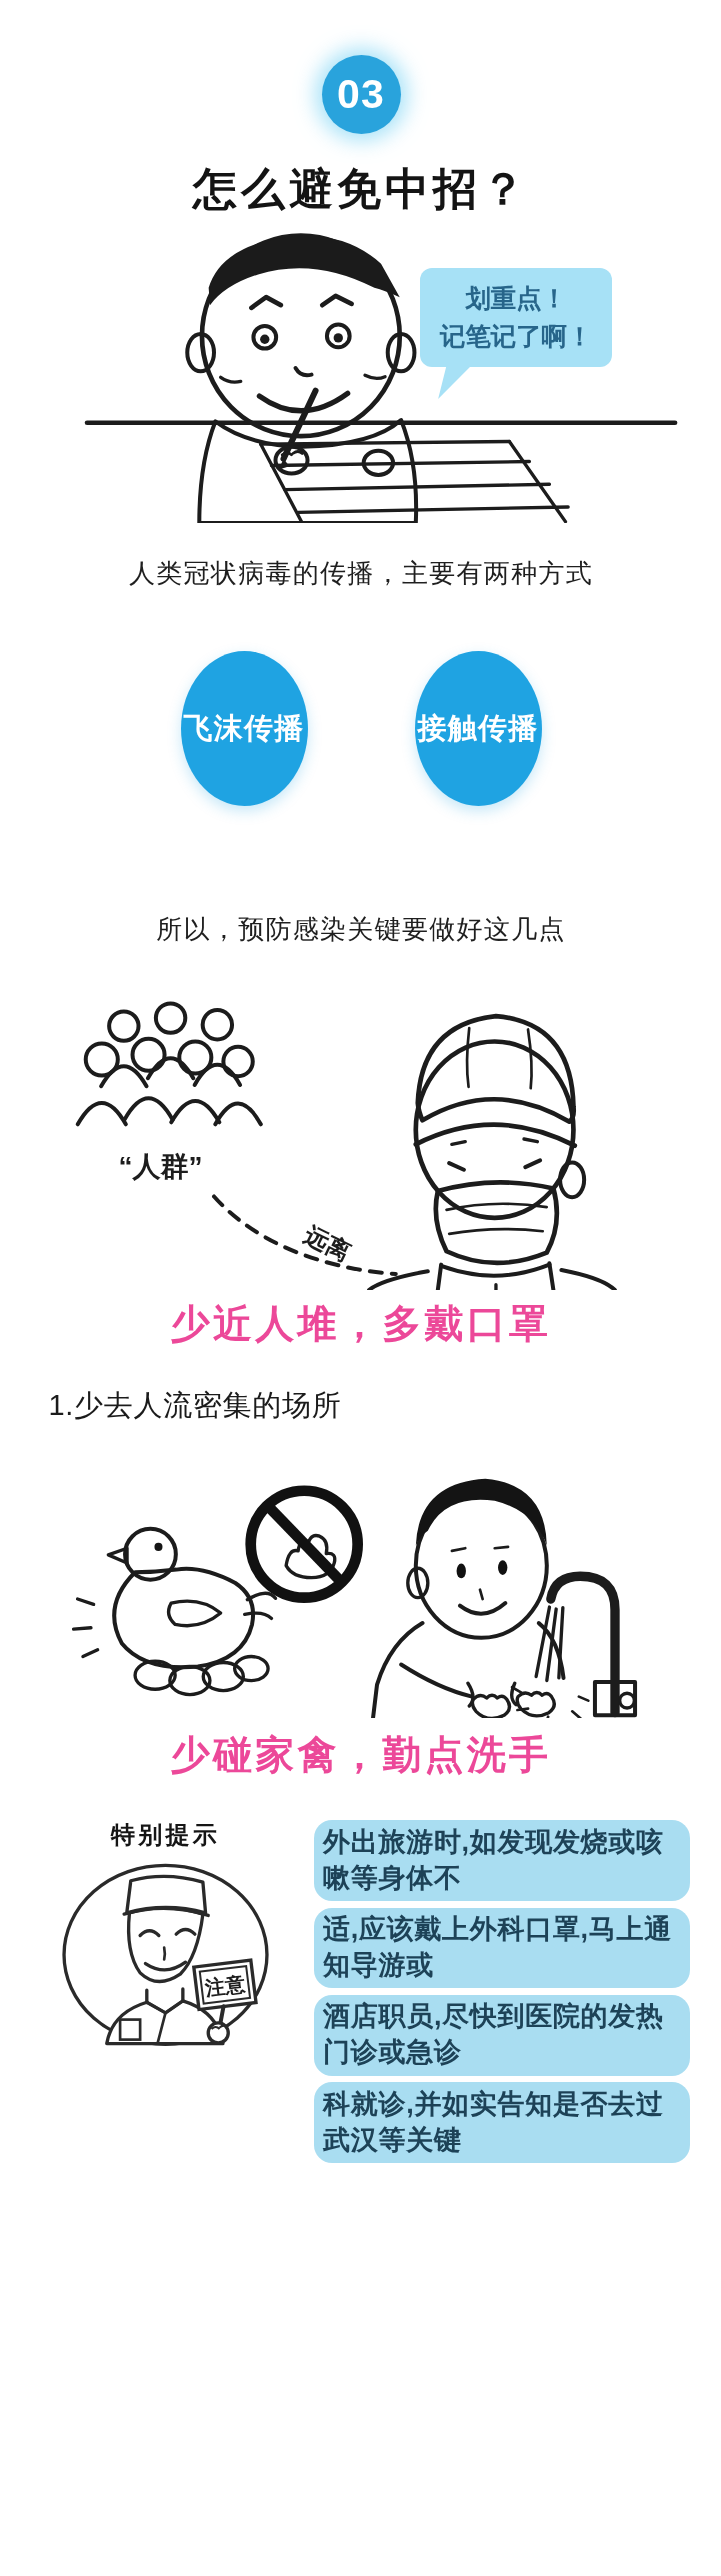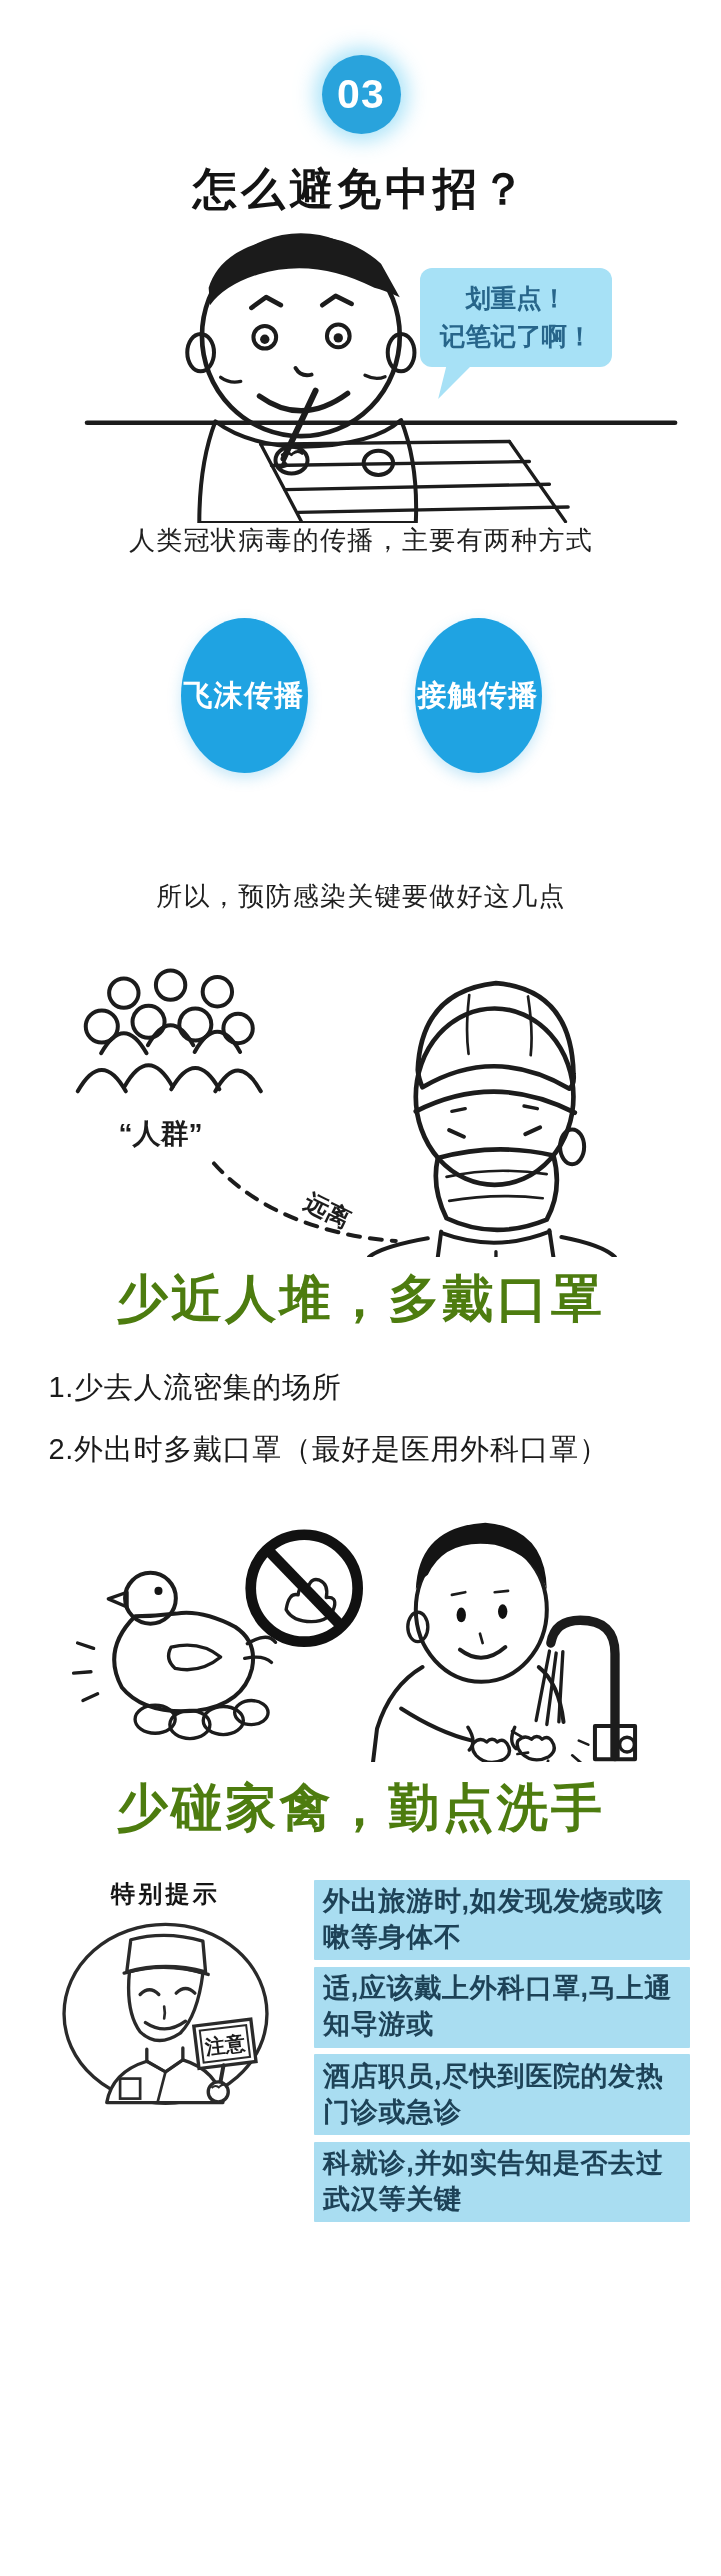--- a/index.html
+++ b/index.html
@@ -24,49 +24,49 @@
 
   
   .scene1{height:294px;margin-top:13.4px;}
   .bubble{position:absolute;left:420px;top:39px;width:179px;padding:10.7px 6.7px 12px;
           background:#a7e1f6;border-radius:12px;text-align:center;
           color:#27658a;font-size:25.4px;font-weight:700;line-height:1.5;}
   .bubble::after{content:"";position:absolute;left:23px;bottom:-32px;width:0;height:0;
           border-top:39px solid #a7e1f6;border-right:29px solid transparent;
           transform:skewX(-14deg);}
 
-  .intro,.lead{text-align:center;font-size:26px;font-weight:500;
+  .intro,.lead{margin-top:33px;text-align:center;font-size:26px;font-weight:500;
                color:#1f1f1f;letter-spacing:1.3px;}
   .lead{margin-top:106px;}
 
   
   .circles{margin-top:60px;display:flex;justify-content:center;gap:107px;}
   .t-circle{width:127px;height:155px;border-radius:50%;background:#1fa3e2;
             display:flex;align-items:center;justify-content:center;
             box-shadow:0 5.3px 13.4px rgba(31,163,226,.25);}
   .t-circle span{color:#ffffff;font-size:29px;font-weight:800;letter-spacing:1.3px;}
 
   .scene2{height:314px;margin-top:29px;}
   .scene3{height:254px;margin-top:37px;}
 
-  .sec-title{margin-top:9.4px;text-align:center;font-size:51px;font-weight:900;
-             color:#4d7c0f;letter-spacing:3.3px;line-height:1.25;}
+  .sec-title{margin-top:9.4px;text-align:center;font-size:39px;font-weight:900;
+             color:#ec4899;letter-spacing:3.3px;line-height:1.25;}
   .sec-title.second{margin-top:13.4px;}
 
   .tips-list{width:625px;margin:35px auto 0;padding:0;list-style:none;}
   .tips-list li{font-size:29px;font-weight:500;color:#1b1b1b;line-height:1.5;
                 margin-bottom:18.7px;letter-spacing:0.7px;}
 
   
   .special{margin-top:39px;display:flex;align-items:flex-start;padding:0 32px;}
   .special-left{width:267px;text-align:center;flex:none;}
   .special-label{font-size:24px;font-weight:900;color:#151515;letter-spacing:3.3px;}
   .special-right{flex:1;padding-left:14.7px;padding-top:1.3px;}
   .hl-row{margin-bottom:6.7px;}
-  .hl{display:inline-block;background:#a9ddf1;color:#1d4257;border-radius:1px;
+  .hl{display:inline-block;background:#a9ddf1;color:#1d4257;border-radius:18px;
       padding:3.3px 9.4px 5.3px;font-size:27px;font-weight:700;letter-spacing:0.7px;}
 
   svg text{fill:#1d1d1d;font-family:"Liberation Sans","DejaVu Sans",sans-serif;}
 </style>
 </head>
 <body>
 
 <div class="page">
 
   <div class="badge-wrap">
@@ -173,21 +173,20 @@
         <line x1="742" y1="462" x2="742" y2="470" class="ink" stroke-width="5"></line>
         <path d="M640,442 Q572,454 552,470" class="ink" stroke-width="6"></path>
         <path d="M840,440 Q902,452 920,470" class="ink" stroke-width="6"></path>
       </g>
     </svg>
   </div>
 
   <div class="sec-title">少近人堆，多戴口罩</div>
   <ul class="tips-list">
     <li>1.少去人流密集的场所</li>
-    <li>2.外出时多戴口罩（最好是医用外科口罩）</li>
   </ul>
 
   <div class="scene scene3">
     <svg width="722" height="254" viewBox="0 0 1080 380">
 
       <g>
         <path d="M140,210 l-24,-8 M136,245 l-26,2 M146,278 l-22,10" class="ink" stroke-width="5"></path>
         <circle cx="225" cy="135" r="38" fill="#ffffff" class="ink" stroke-width="6"></circle>
         <path d="M190,126 l-28,10 l28,12 z" fill="#ffffff" class="ink" stroke-width="5"></path>
         <circle cx="237" cy="124" r="6" fill="#151515"></circle>

